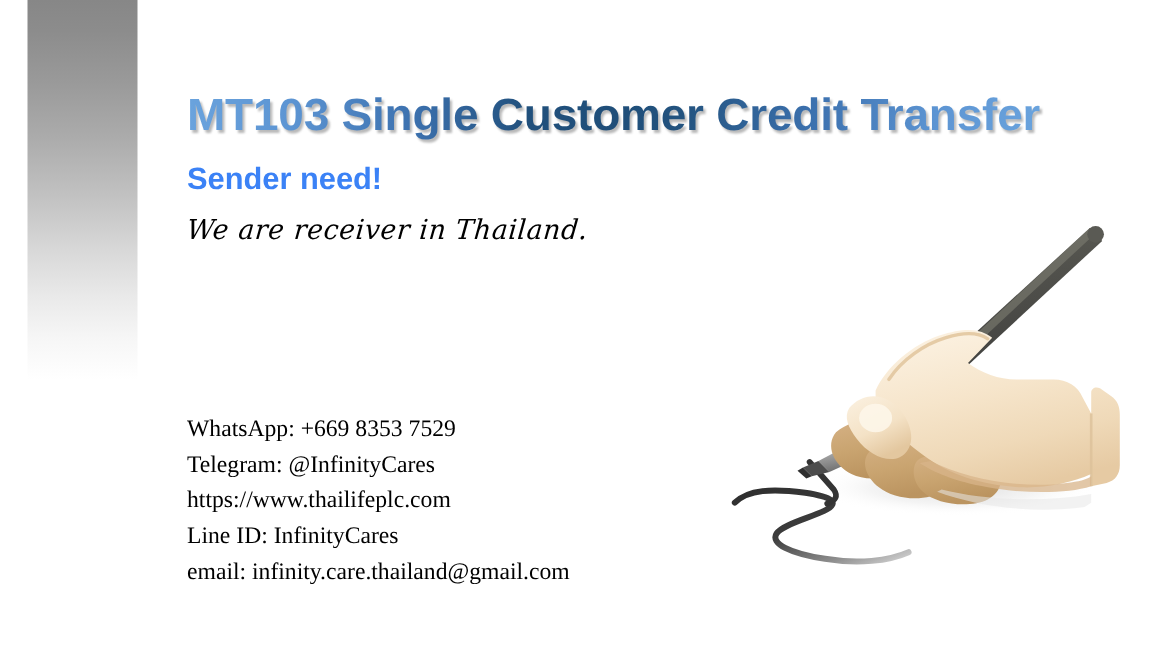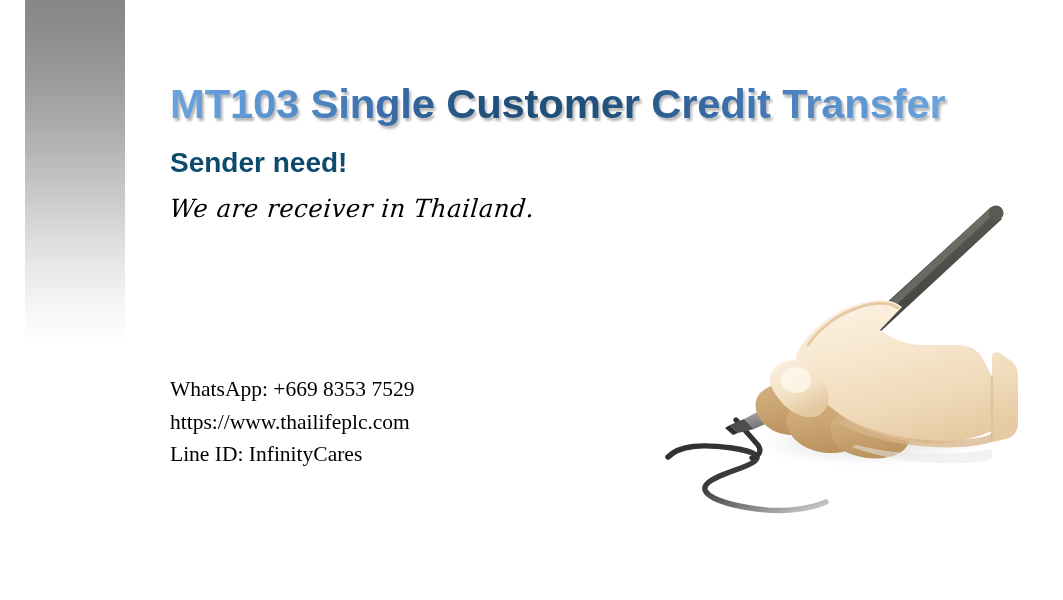--- a/index.html
+++ b/index.html
@@ -94,21 +94,21 @@
 
   
   #headline {
     position: absolute;
     left: 170px;
     top: 146px;
     margin: 0;
     font-family: "Liberation Sans", sans-serif;
     font-size: 28px;
     font-weight: bold;
-    color: #0c4a6e;
+    color: #3b82f6;
     line-height: 34px;
     white-space: nowrap;
   }
   #script-line {
     position: absolute;
     left: 170px;
     top: 193px;
     margin: 0;
     font-family: "DejaVu Serif", "Liberation Serif", serif;
     font-size: 25px;
@@ -160,22 +160,24 @@
     <div class="title-text" id="title-shadow">MT103 Single Customer Credit Transfer</div>
     <div class="title-text" id="title-main">MT103 Single Customer Credit Transfer</div>
   </div>
 
   <div id="headline">Sender need!</div>
 
   <div id="script-line">We are receiver in Thailand.</div>
 
   <div id="contact-block">
     <div class="contact-line">WhatsApp: +669 8353 7529</div>
+    <div class="contact-line">Telegram: @InfinityCares</div>
     <div class="contact-line">https://www.thailifeplc.com</div>
     <div class="contact-line">Line ID: InfinityCares</div>
+    <div class="contact-line">email: infinity.care.thailand@gmail.com</div>
   </div>
 
   <div id="hand-illustration">
     <svg width="400" height="330" viewBox="0 0 400 330" xmlns="http://www.w3.org/2000/svg">
       <defs>
         <linearGradient id="skinGrad" x1="0.25" y1="0.05" x2="0.6" y2="1">
           <stop offset="0%" stop-color="#fbf0df"></stop>
           <stop offset="38%" stop-color="#f6e5cb"></stop>
           <stop offset="72%" stop-color="#efd9b8"></stop>
           <stop offset="100%" stop-color="#e6caa3"></stop>

